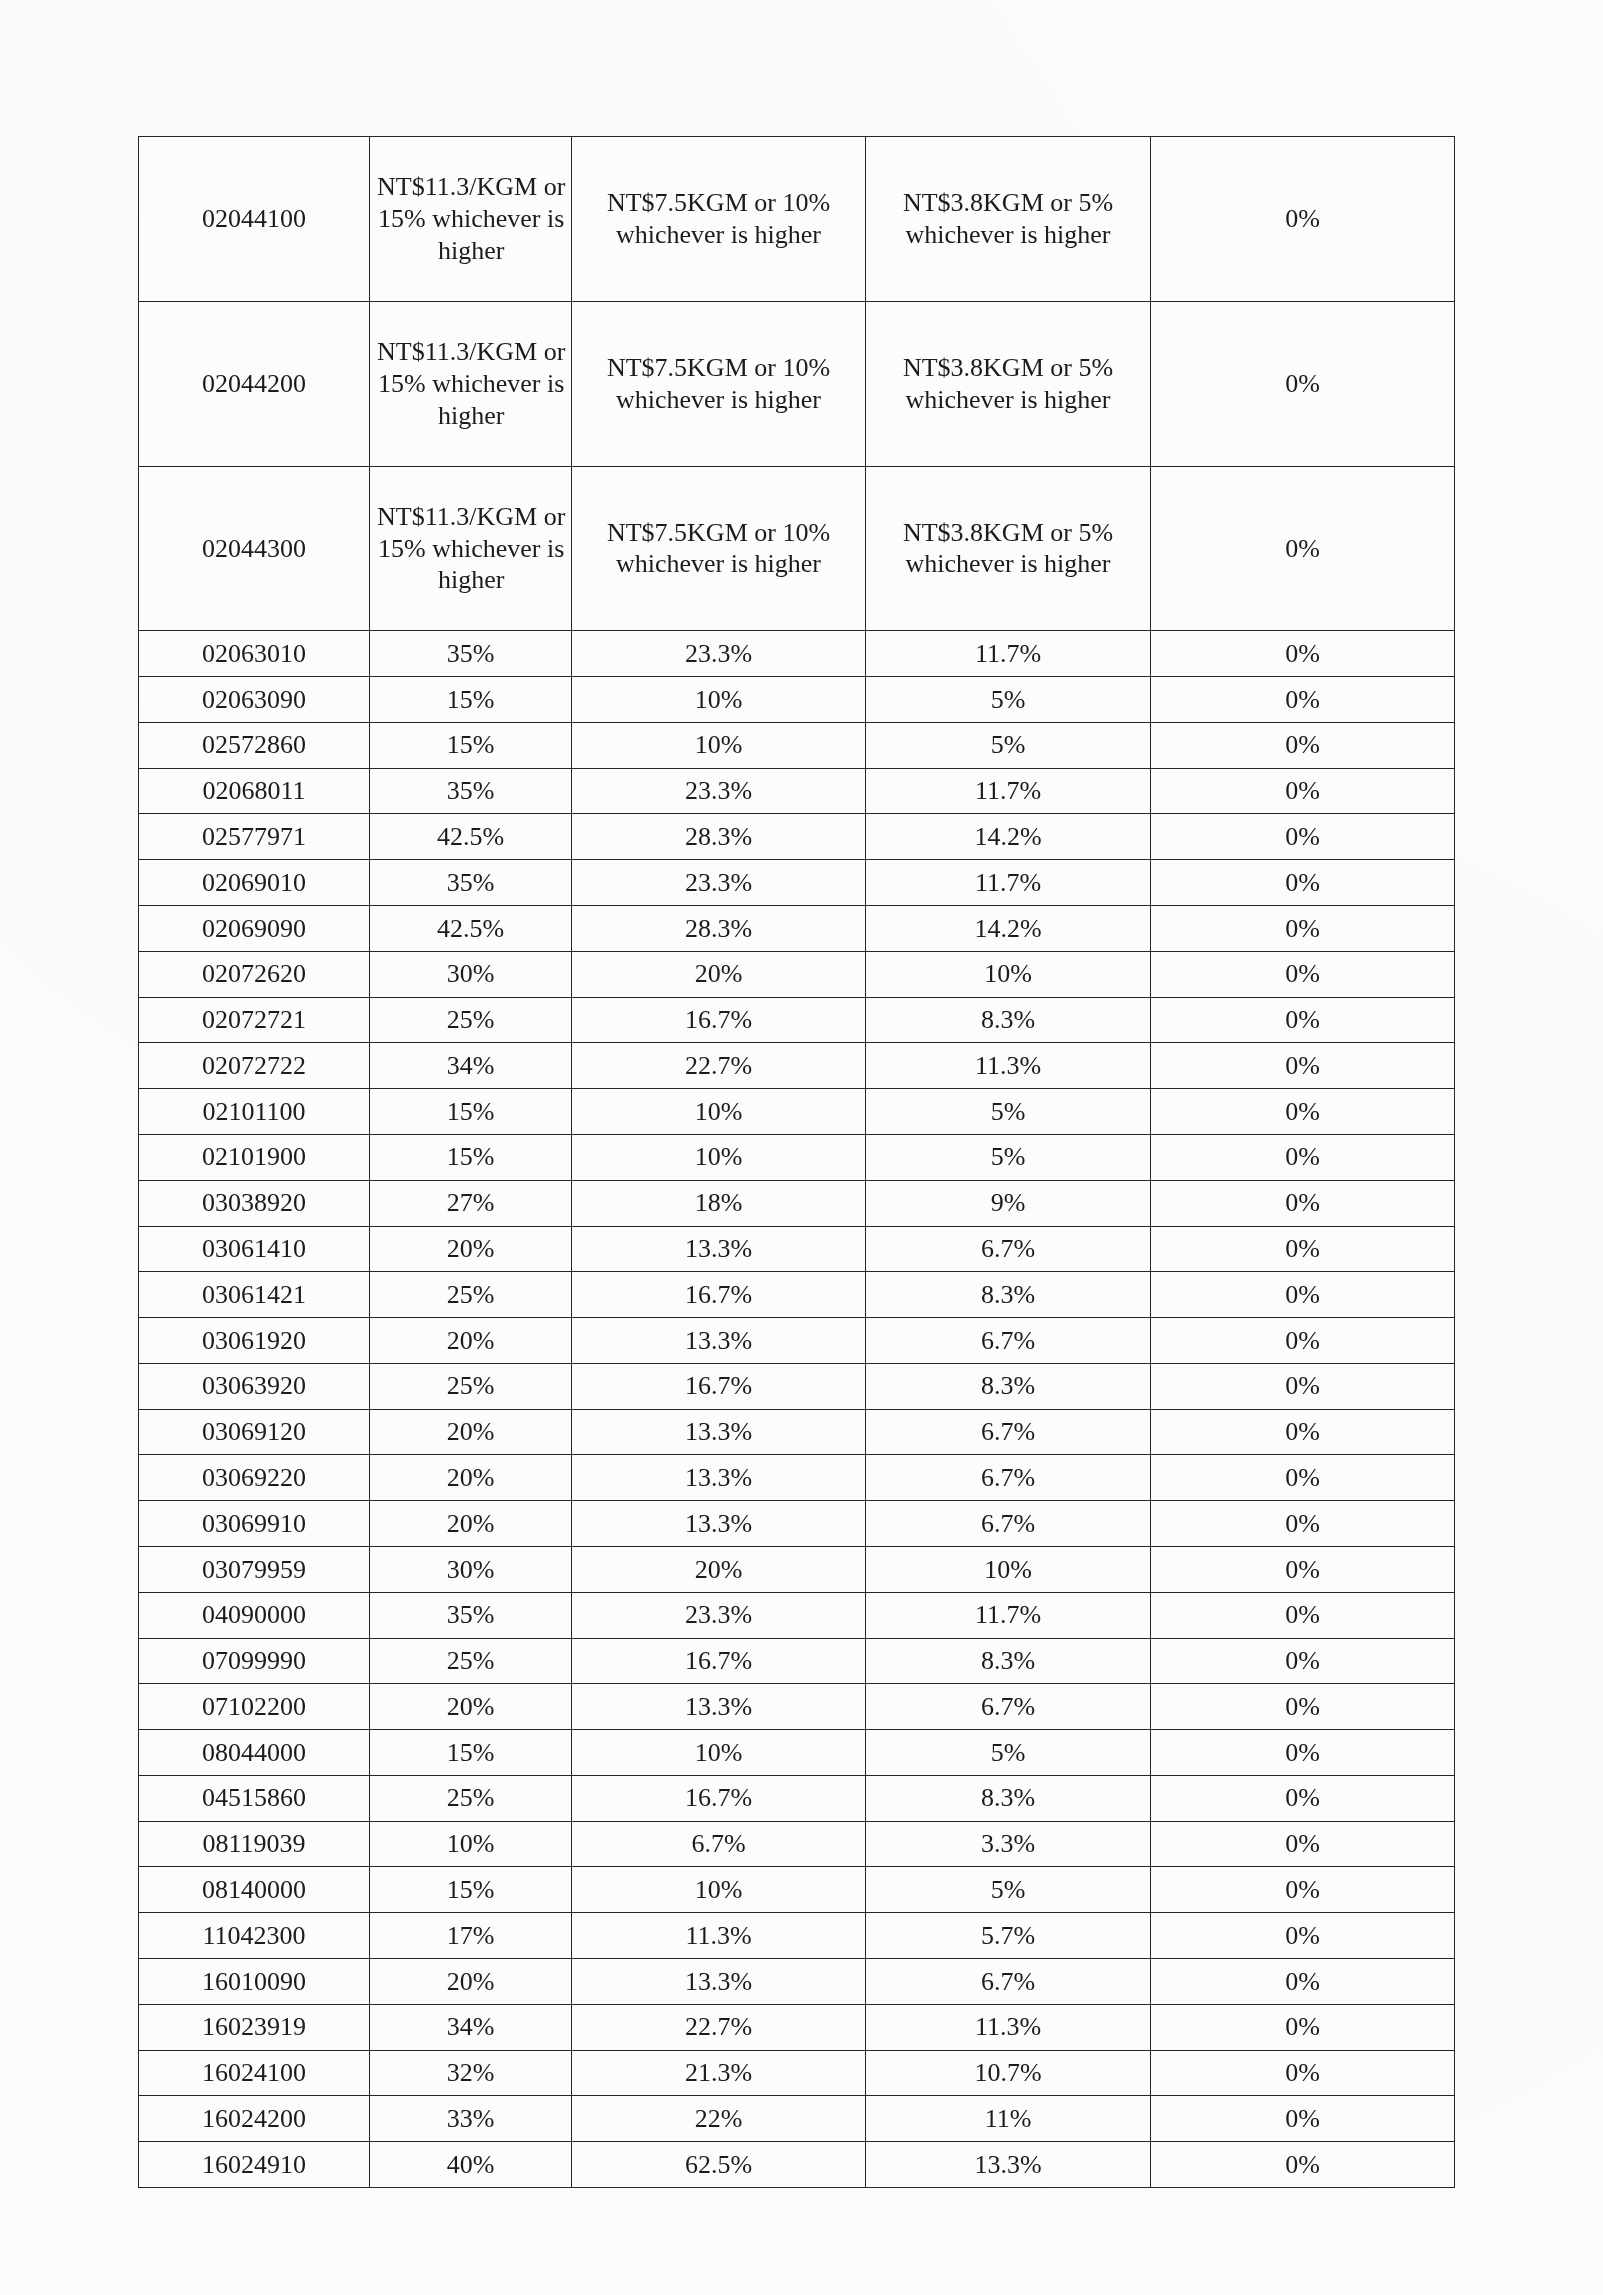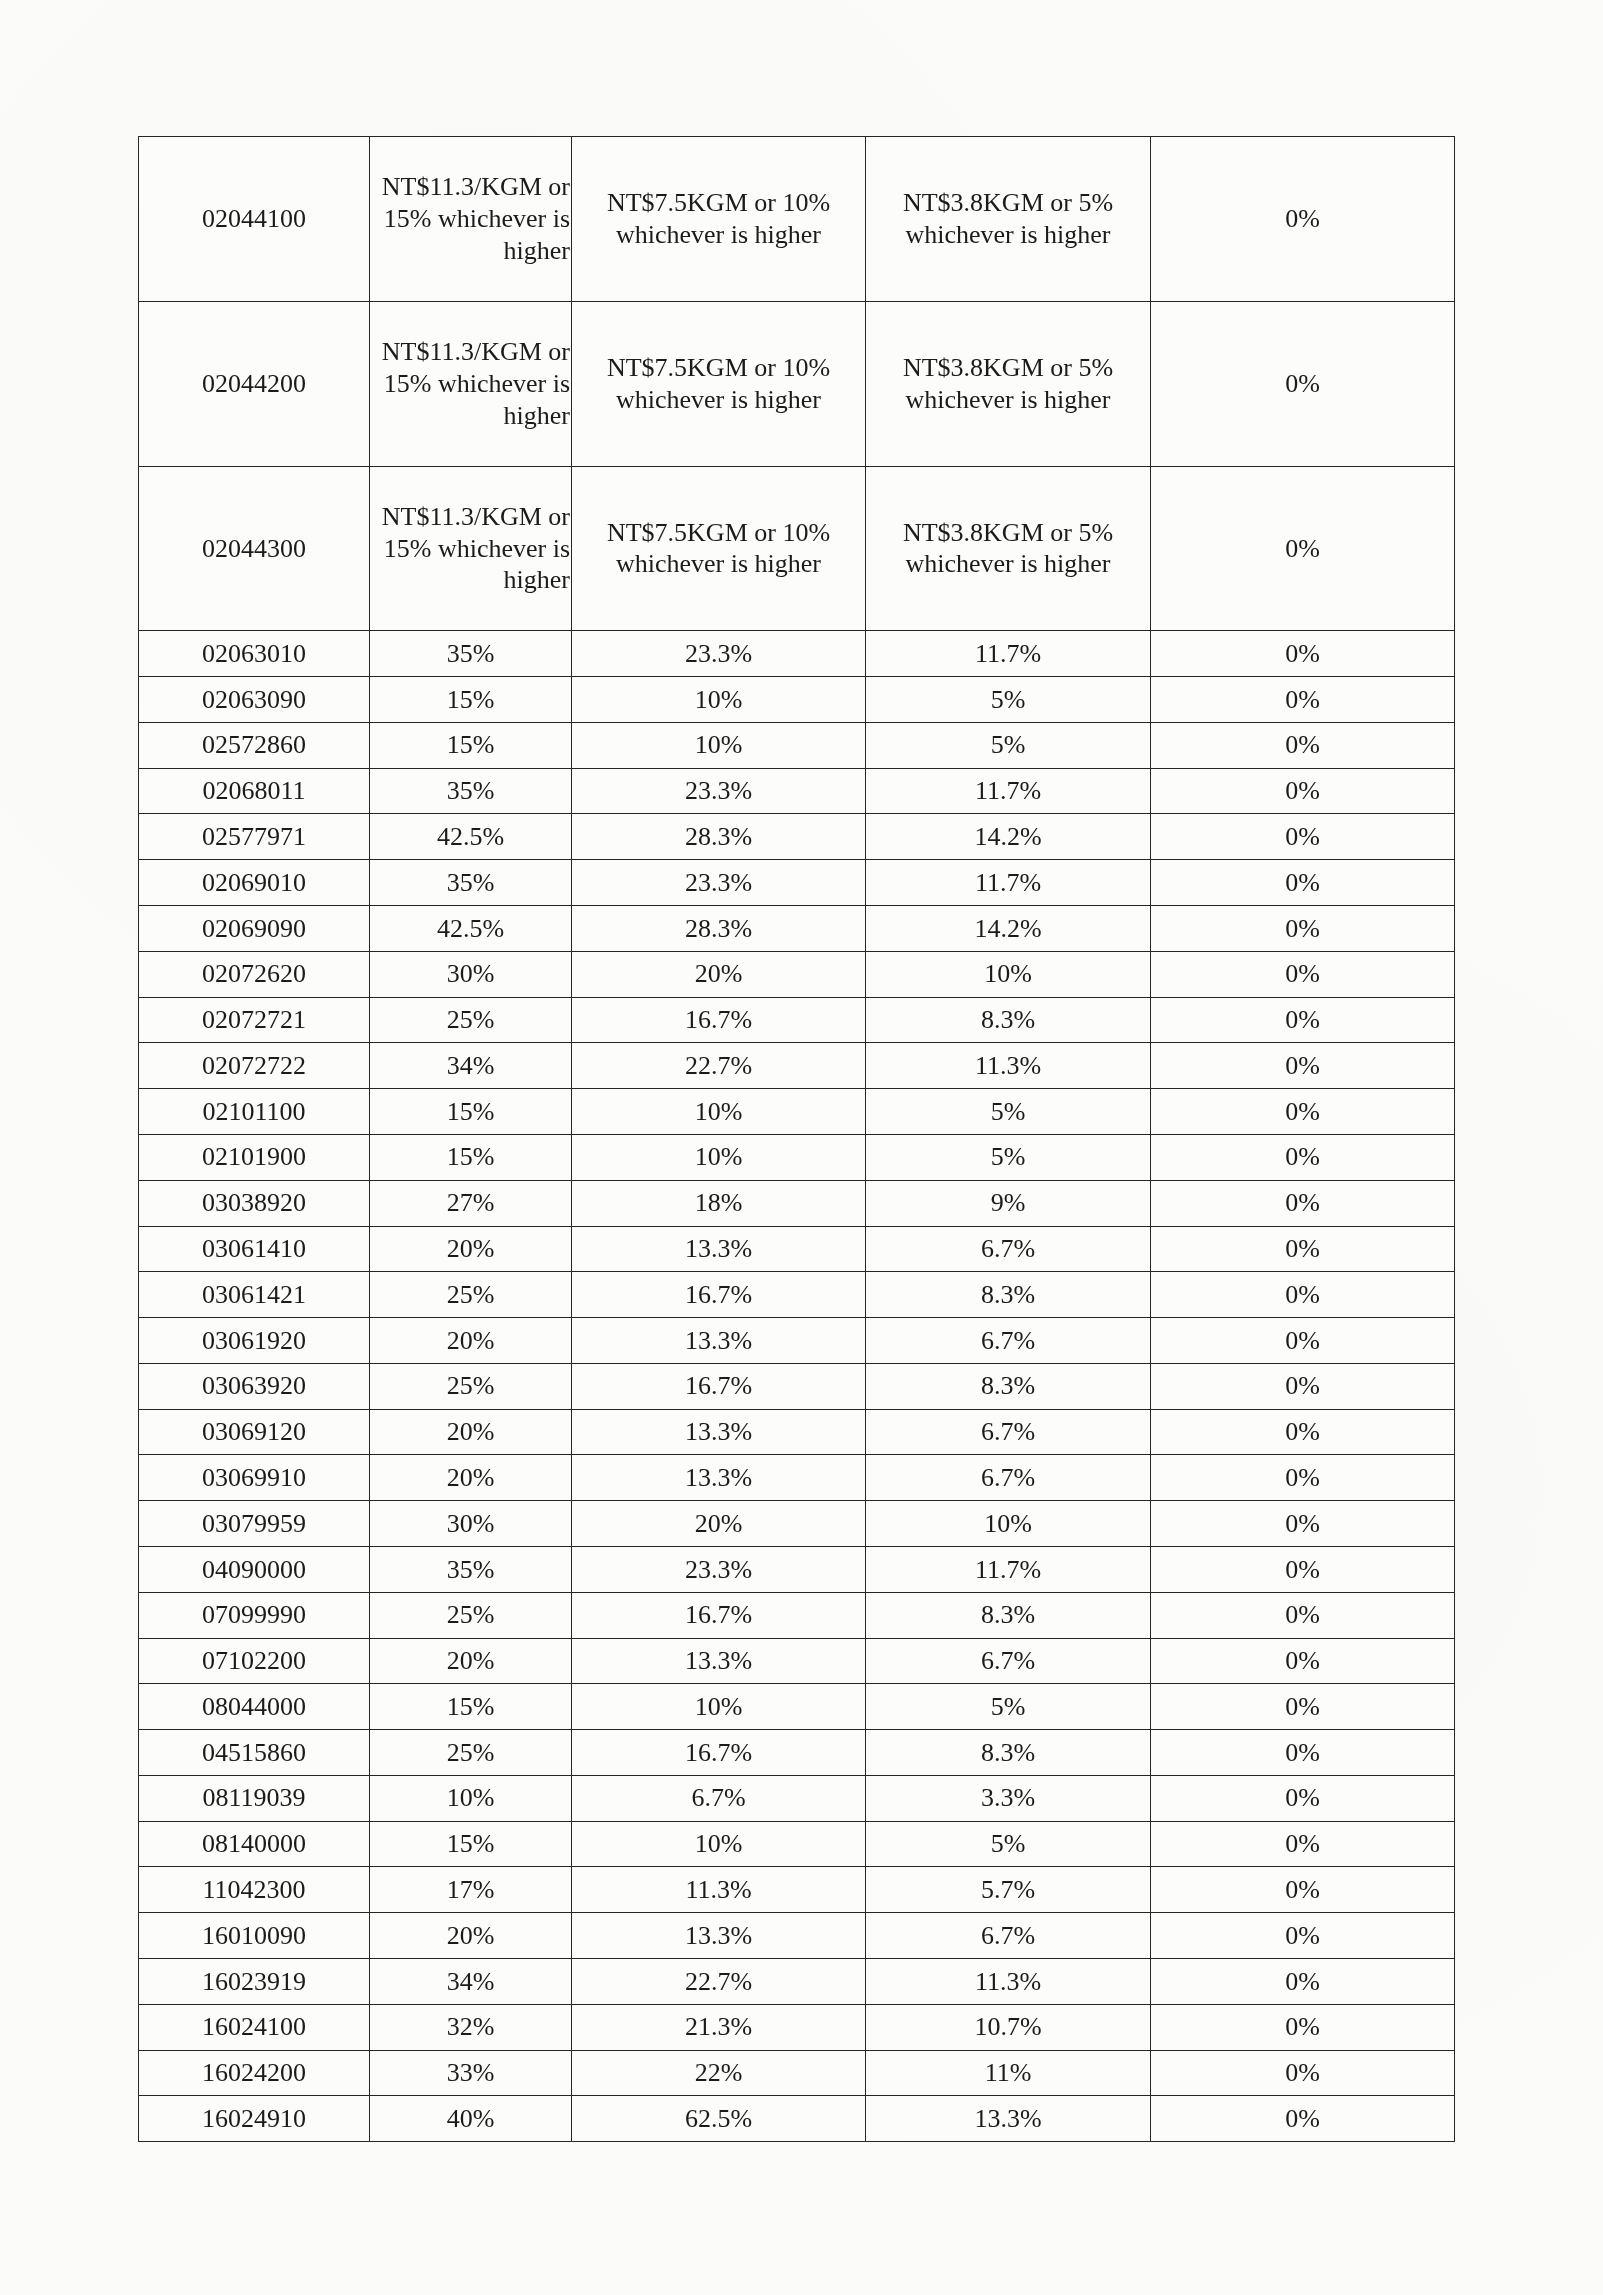--- a/index.html
+++ b/index.html
@@ -41,21 +41,21 @@
     overflow-wrap: break-word;
     word-break: break-word;
   }
   col.c0 { width: 231px; }
   col.c1 { width: 202px; }
   col.c2 { width: 294px; }
   col.c3 { width: 285px; }
   col.c4 { width: 304px; }
   tr.tall td { height: 159px; }
   tr.regular td { height: 40px; }
-  tr.tall td.c1 { padding-left: 2.4px; padding-right: 1px; text-align: right; }
+  tr.tall td.c1 { padding-left: 2.4px; padding-right: 1px; }
 </style>
 </head>
 <body>
 
 <div class="page">
   <table class="tariff-table">
     <colgroup>
       <col class="c0">
         <col class="c1">
         <col class="c2">
@@ -204,20 +204,27 @@
     <td class="c4">0%</td>
   </tr>
         <tr class="regular">
     <td class="c0">03069120</td>
     <td class="c1">20%</td>
     <td class="c2">13.3%</td>
     <td class="c3">6.7%</td>
     <td class="c4">0%</td>
   </tr>
         <tr class="regular">
+    <td class="c0">03069220</td>
+    <td class="c1">20%</td>
+    <td class="c2">13.3%</td>
+    <td class="c3">6.7%</td>
+    <td class="c4">0%</td>
+  </tr>
+        <tr class="regular">
     <td class="c0">03069910</td>
     <td class="c1">20%</td>
     <td class="c2">13.3%</td>
     <td class="c3">6.7%</td>
     <td class="c4">0%</td>
   </tr>
         <tr class="regular">
     <td class="c0">03079959</td>
     <td class="c1">30%</td>
     <td class="c2">20%</td>

